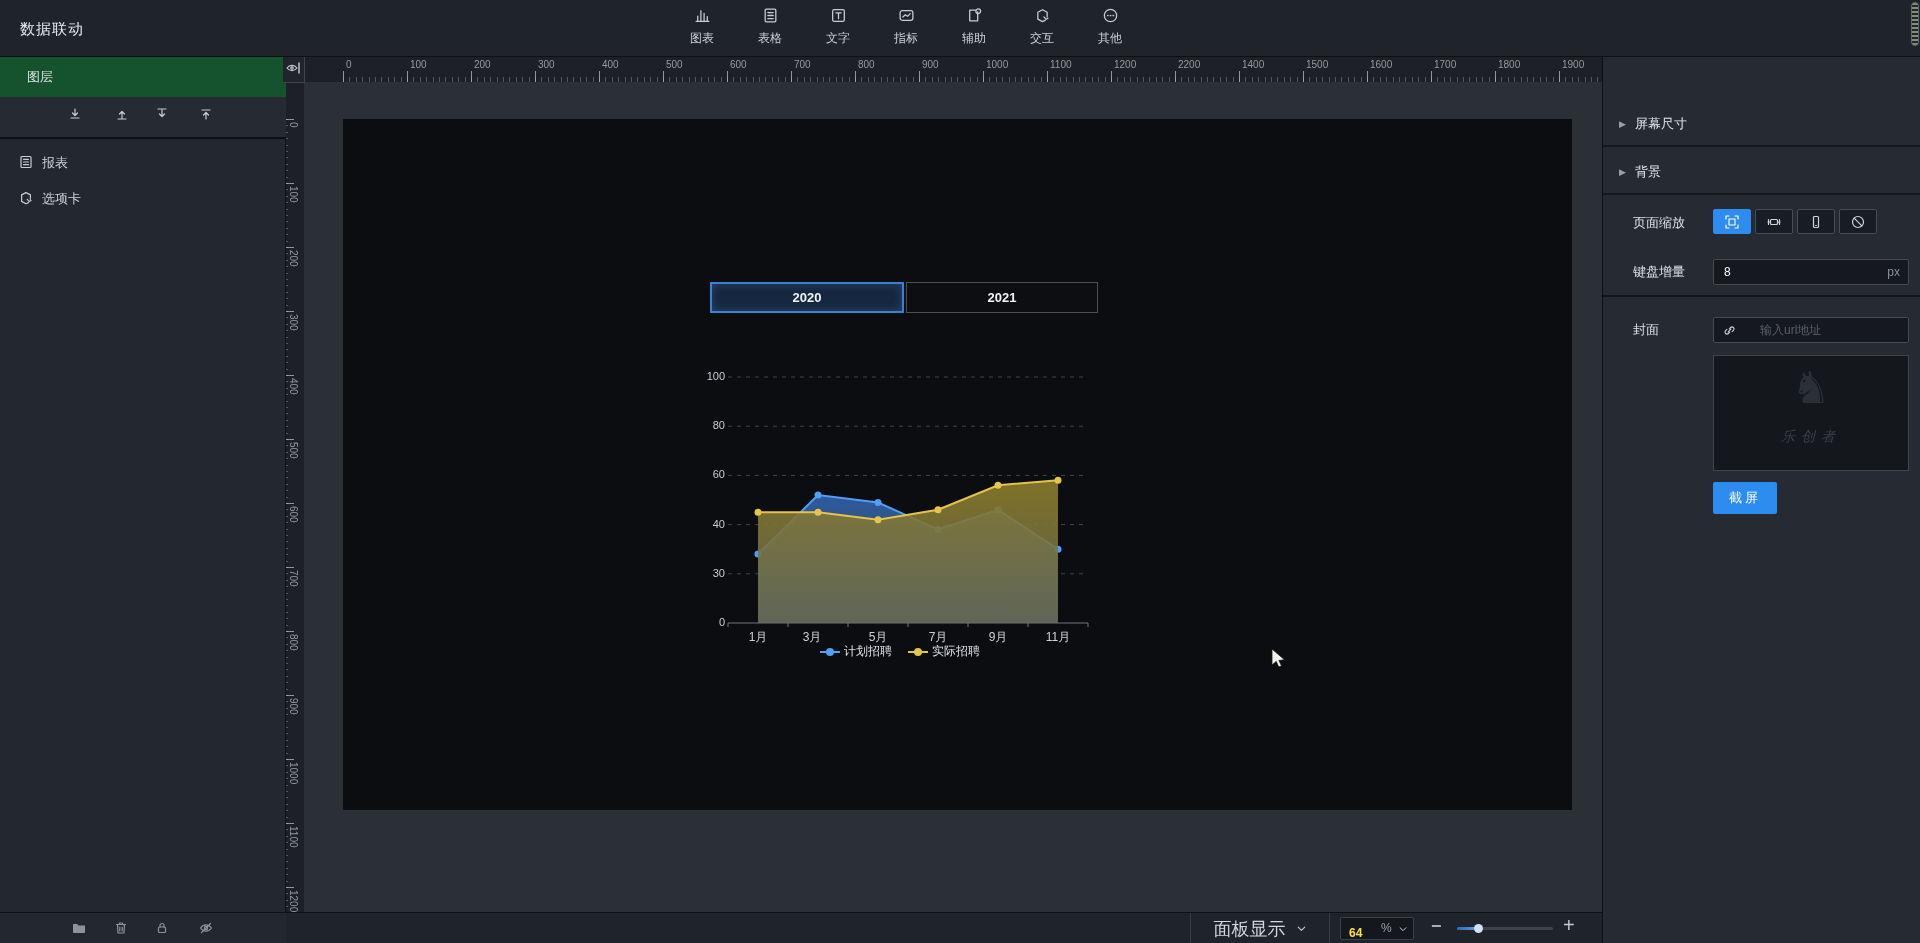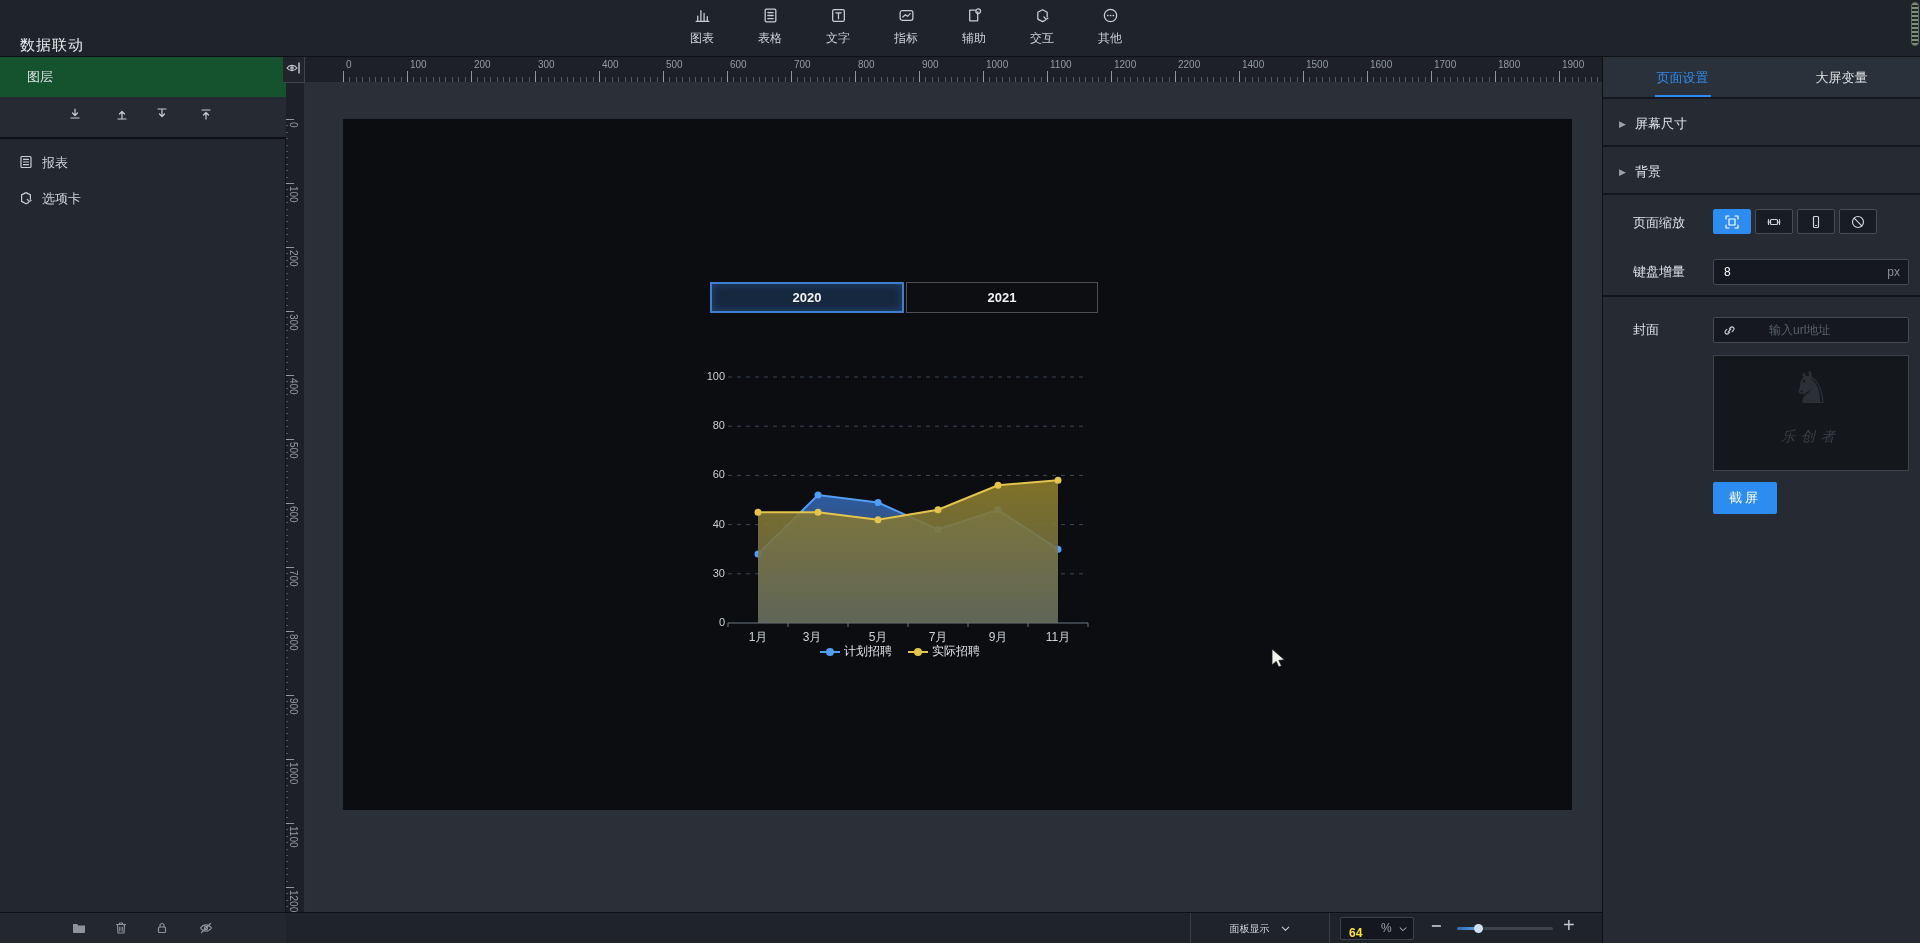--- a/index.html
+++ b/index.html
@@ -2,21 +2,21 @@
 <html><head>
 <meta charset="utf-8">
 <style>
   * { margin:0; padding:0; box-sizing:border-box; }
   html,body { width:1920px; height:943px; overflow:hidden; }
   body { font-family:"Liberation Sans","DejaVu Sans",sans-serif; background:#1f242b; color:#d6dade; }
   .app { position:relative; width:1920px; height:943px; overflow:hidden; background:#1f242b; }
 
   
   .topbar { position:absolute; left:0; top:0; width:1920px; height:57px; background:#1f242b; border-bottom:1px solid #0e1013; z-index:30; }
-  .app-title { position:absolute; left:20px; top:16px; height:45px; line-height:57px; font-size:15px; color:#e8ebef; letter-spacing:1px; }
+  .app-title { position:absolute; left:20px; top:0; height:45px; line-height:57px; font-size:15px; color:#e8ebef; letter-spacing:1px; }
   .tools { position:absolute; left:668px; top:7px; display:flex; }
   .tool-item { width:68px; text-align:center; cursor:pointer; }
   .tool-item .lbl { display:block; font-size:12px; color:#ccd1d6; margin-top:2px; }
   .actions { position:absolute; right:46px; top:7px; display:flex; }
   .ic { stroke:#c8cdd3; fill:none; stroke-width:1.2; stroke-linecap:round; stroke-linejoin:round; }
   .scroll-stripe { position:absolute; left:1911px; top:2px; width:8px; height:44px; border:1px solid #62686f; border-radius:4px;
       background:repeating-linear-gradient(180deg,#7d9177 0 2px,#23262b 2px 4px); }
 
   
   .sidebar { position:absolute; left:0; top:57px; width:286px; height:855px; background:#23272e; border-right:1px solid #101317; z-index:20; }
@@ -74,36 +74,36 @@
   .sec-row .sec-lb { position:absolute; left:32px; top:0; line-height:46px; font-size:13px; color:#e2e6ea; }
   .plabel { position:absolute; left:30px; font-size:13px; color:#dde1e6; }
   .zbtns { position:absolute; left:110px; top:152px; display:flex; gap:4px; }
   .zbtn { width:38px; height:25px; background:#181c23; border:1px solid #474d55; border-radius:2px; display:flex; align-items:center; justify-content:center; cursor:pointer; }
   .zbtn.active { background:#2d8cf0; border-color:#2d8cf0; }
   .zbtn svg { stroke:#cfd4da; }
   .zbtn.active svg { stroke:#ffffff; }
   .pinput { position:absolute; background:#15181e; border:1px solid #454b53; border-radius:2px; }
   .pinput input { position:absolute; left:0; top:0; width:100%; height:100%; background:transparent; border:none; outline:none; color:#ffffff; font-size:12px; padding-left:10px; font-family:inherit; }
   .pinput .suffix { position:absolute; right:8px; top:0; line-height:24px; font-size:12px; color:#8a9199;text-align:center; }
-  .url-input input { padding-left:46px;margin-left:9px; }
+  .url-input input { padding-left:46px; }
   .url-input input::placeholder { color:#596069; }
   .url-input .link-ic { position:absolute; left:8px; top:5px; }
   .pdivider { position:absolute; left:0; top:238px; width:318px; height:2px; background:#121519; }
   .cover-box { position:absolute; left:110px; top:298px; width:196px; height:116px; background:#14171c; border:1px solid #3f444b; }
   .cover-box .knight { position:absolute; left:0; top:6px; width:100%; text-align:center; font-size:44px; color:#2b3036; }
   .cover-box .wm { position:absolute; left:0; top:72px; width:100%; text-align:center; font-size:14px; letter-spacing:6px; color:#3a4049; font-family:"Liberation Serif",serif; font-style:italic; }
   .shot-btn { position:absolute; left:110px; top:425px; width:64px; height:32px; background:#2d8cf0; border:none; border-radius:2px; color:#fff; font-size:13px; letter-spacing:3px; cursor:pointer; font-family:inherit; }
 
   
   .bottombar { position:absolute; left:0; top:912px; width:1602px; height:31px; z-index:25; }
   .bb-left { position:absolute; left:0; top:0; width:286px; height:31px; background:#23272e; border-top:1px solid #0e1013; }
   .bb-left .bic { position:absolute; top:7px; cursor:pointer; }
   .bb-mid { position:absolute; left:286px; top:0; width:1316px; height:31px; background:#1f242a; border-top:1px solid #0e1013; }
   .panel-display { position:absolute; left:904px; top:0; width:140px; height:31px; border-left:1px solid #383d44; border-right:1px solid #383d44;
-      display:flex; align-items:center; justify-content:center; gap:10px; font-size:10px; color:#d4d8dd; cursor:pointer; }
+      display:flex; align-items:center; justify-content:center; gap:10px; font-size:18px; color:#d4d8dd; cursor:pointer; }
   .zoom-box { position:absolute; left:1054px; top:4px; width:74px; height:23px; background:#14171d; border:1px solid #3c424a; border-radius:2px; }
   .zoom-box input { position:absolute; left:0; top:4px; width:36px; height:21px; background:transparent; border:none; outline:none; color:#fde047; font-size:12px; font-weight:bold; padding-left:8px; font-family:inherit; }
   .zoom-box .pct { position:absolute; left:40px; top:0; line-height:21px; font-size:12px; color:#9aa0a8; }
   .minus-btn { position:absolute; left:1145px; top:3px; font-size:18px; color:#aab0b8; cursor:pointer; font-weight:bold; }
   .slider { position:absolute; left:1171px; top:14px; width:96px; height:3px; border-radius:2px; background:#3d434b; cursor:pointer; }
   .slider .fill { position:absolute; left:0; top:0; height:3px; width:21px; border-radius:2px; background:linear-gradient(90deg,#2d6bb5,#5aa0e8); }
   .slider .thumb { position:absolute; left:17px; top:-3px; width:9px; height:9px; border-radius:50%; background:#cfe2f5; }
   .plus-btn { position:absolute; left:1277px; top:1px; font-size:20px; color:#c3c9d0; cursor:pointer; }
 
   .cursor { position:absolute; left:1270px; top:648px; z-index:99; pointer-events:none; }
@@ -334,24 +334,20 @@
               </span>
             <span class="t">实际招聘</span>
           </div>
         </div>
       </div>
 
     </div>
   </div>
 
   <div class="rpanel">
-    <div class="rtabs">
-      <div class="rtab active">页面设置</div>
-      <div class="rtab">大屏变量</div>
-    </div>
 
     <div class="sec-row" style="top:44px">
       <span class="tri">▶</span>
       <span class="sec-lb">屏幕尺寸</span>
     </div>
     <div class="sec-row" style="top:92px">
       <span class="tri">▶</span>
       <span class="sec-lb">背景</span>
     </div>
 

